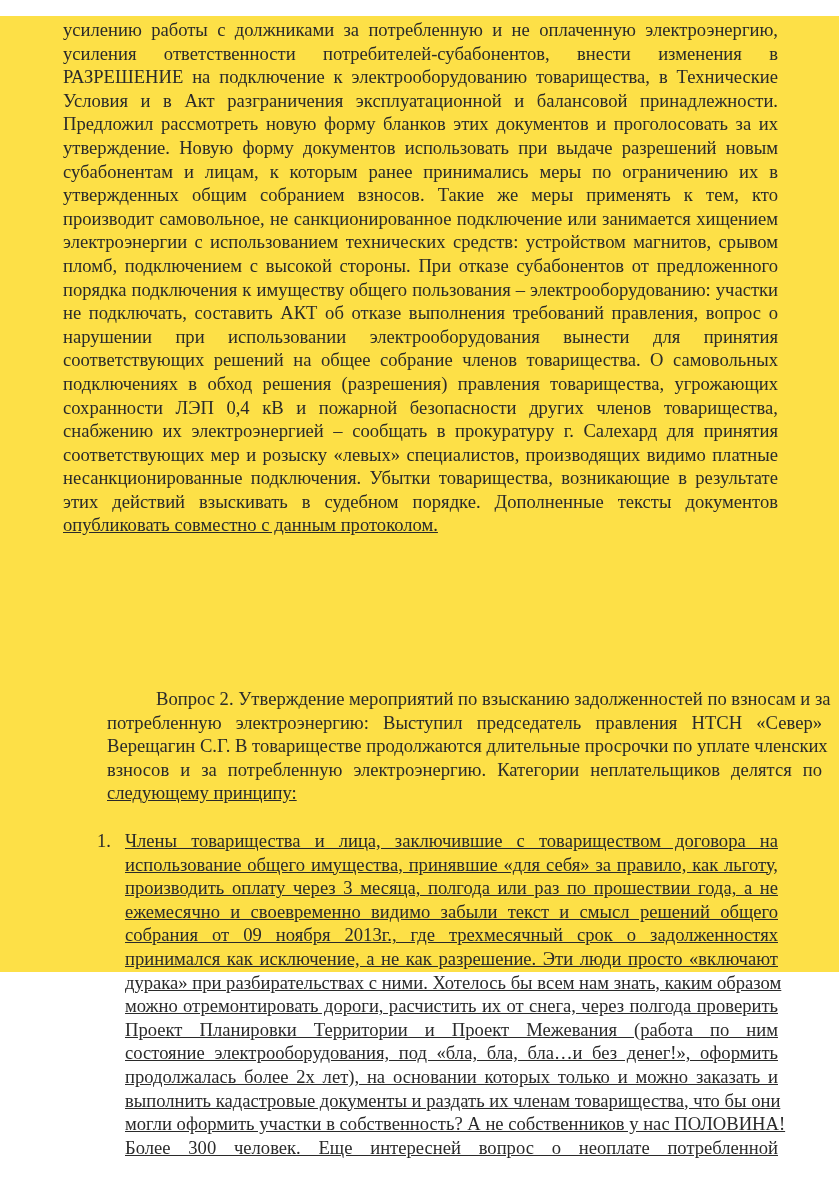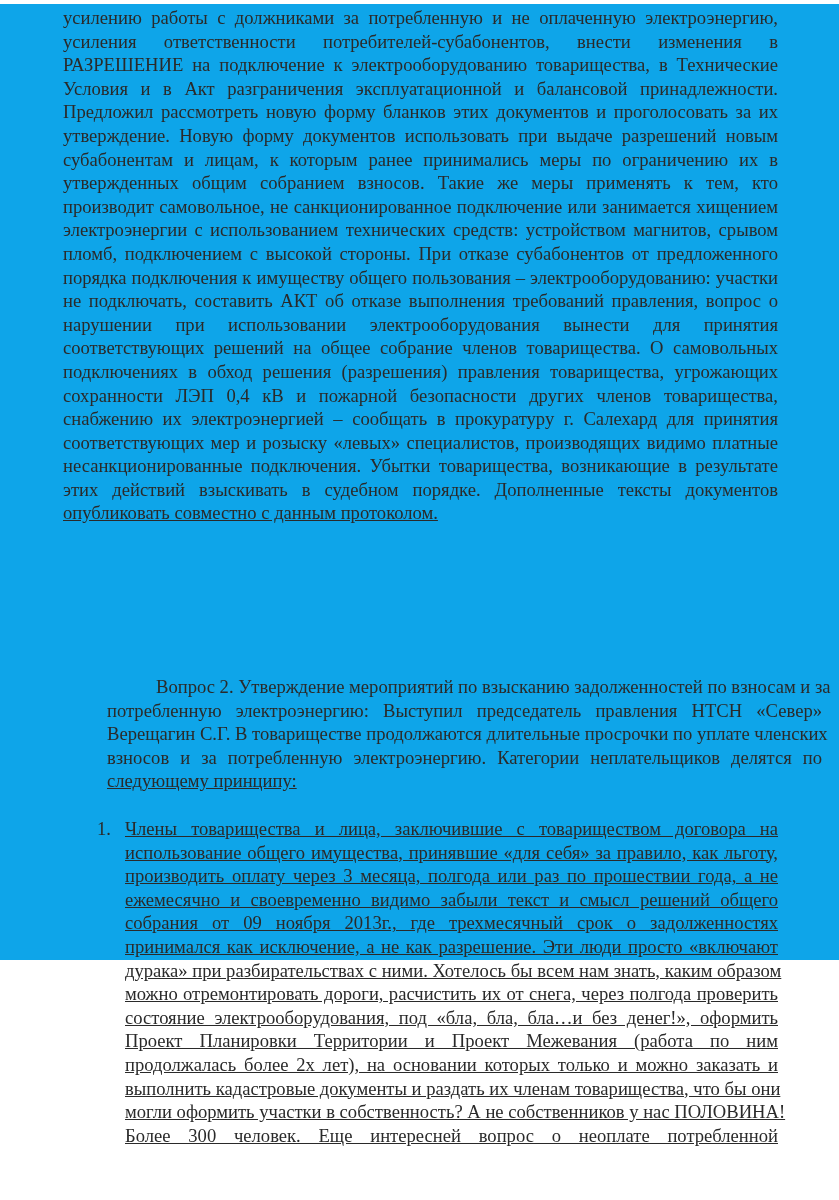--- a/index.html
+++ b/index.html
@@ -11,24 +11,24 @@
       width: 839px;
       height: 1200px;
       overflow: hidden;
       position: relative;
       font-family: "Liberation Serif", "DejaVu Serif", serif;
       color: #2a2a2a;
     }
     .page {
       position: absolute;
       left: 0;
-      top: 4px;
+      top: 16px;
       width: 839px;
       height: 956px;
-      background: #0ea5e9;
+      background: #fde047;
     }
     .block {
       position: absolute;
       left: 63px;
       width: 715px;
     }
     .line {
       display: block;
       height: 23.6px;
       font-size: 18.6px;
@@ -113,22 +113,22 @@
         <span class="list-num">1.</span>
         <div>
           <span class="line">Члены товарищества и лица, заключившие с товариществом договора на</span>
           <span class="line">использование общего имущества, принявшие «для себя» за правило, как льготу,</span>
           <span class="line">производить оплату через 3 месяца, полгода или раз по прошествии года, а не</span>
           <span class="line">ежемесячно и своевременно видимо забыли текст и смысл решений общего</span>
           <span class="line">собрания от 09 ноября 2013г., где трехмесячный срок о задолженностях</span>
           <span class="line">принимался как исключение, а не как разрешение. Эти люди просто «включают</span>
           <span class="line">дурака» при разбирательствах с ними. Хотелось бы всем нам знать, каким образом</span>
           <span class="line">можно отремонтировать дороги, расчистить их от снега, через полгода проверить</span>
+          <span class="line">Проект Планировки Территории и Проект Межевания (работа по ним</span>
           <span class="line">состояние электрооборудования, под «бла, бла, бла…и без денег!», оформить</span>
-          <span class="line">Проект Планировки Территории и Проект Межевания (работа по ним</span>
           <span class="line">продолжалась более 2х лет), на основании которых только и можно заказать и</span>
           <span class="line">выполнить кадастровые документы и раздать их членам товарищества, что бы они</span>
           <span class="line">могли оформить участки в собственность? А не собственников у нас ПОЛОВИНА!</span>
           <span class="line">Более 300 человек. Еще интересней вопрос о неоплате потребленной</span>
         </div>
       </div>
     </div>
 
 </div>
 

